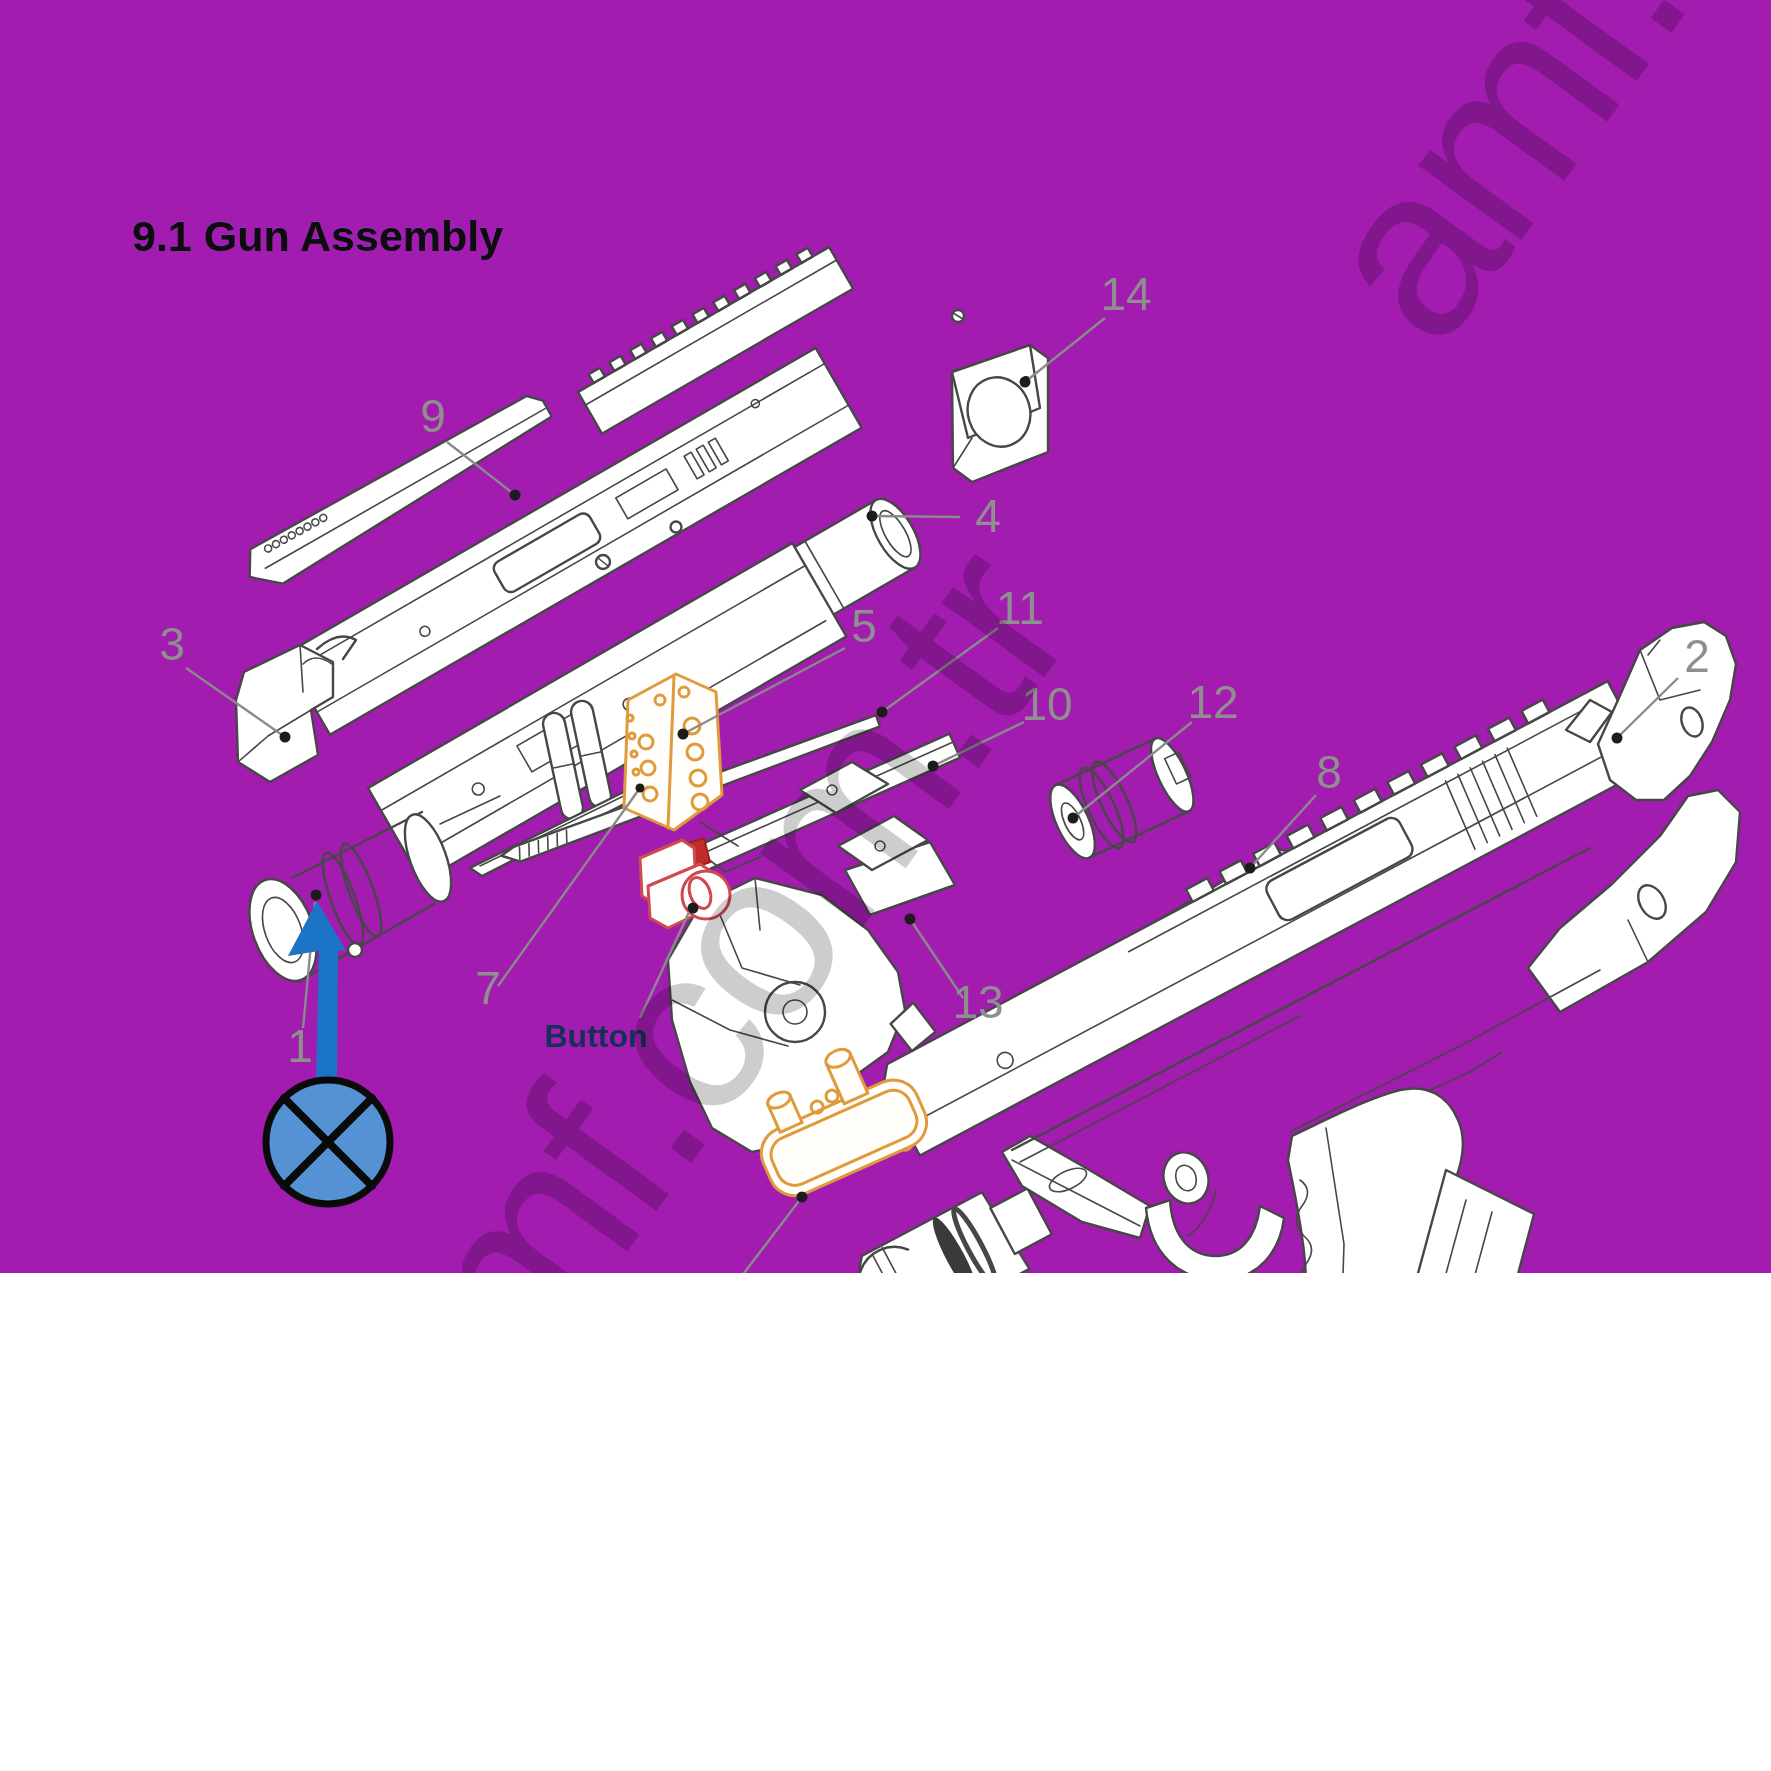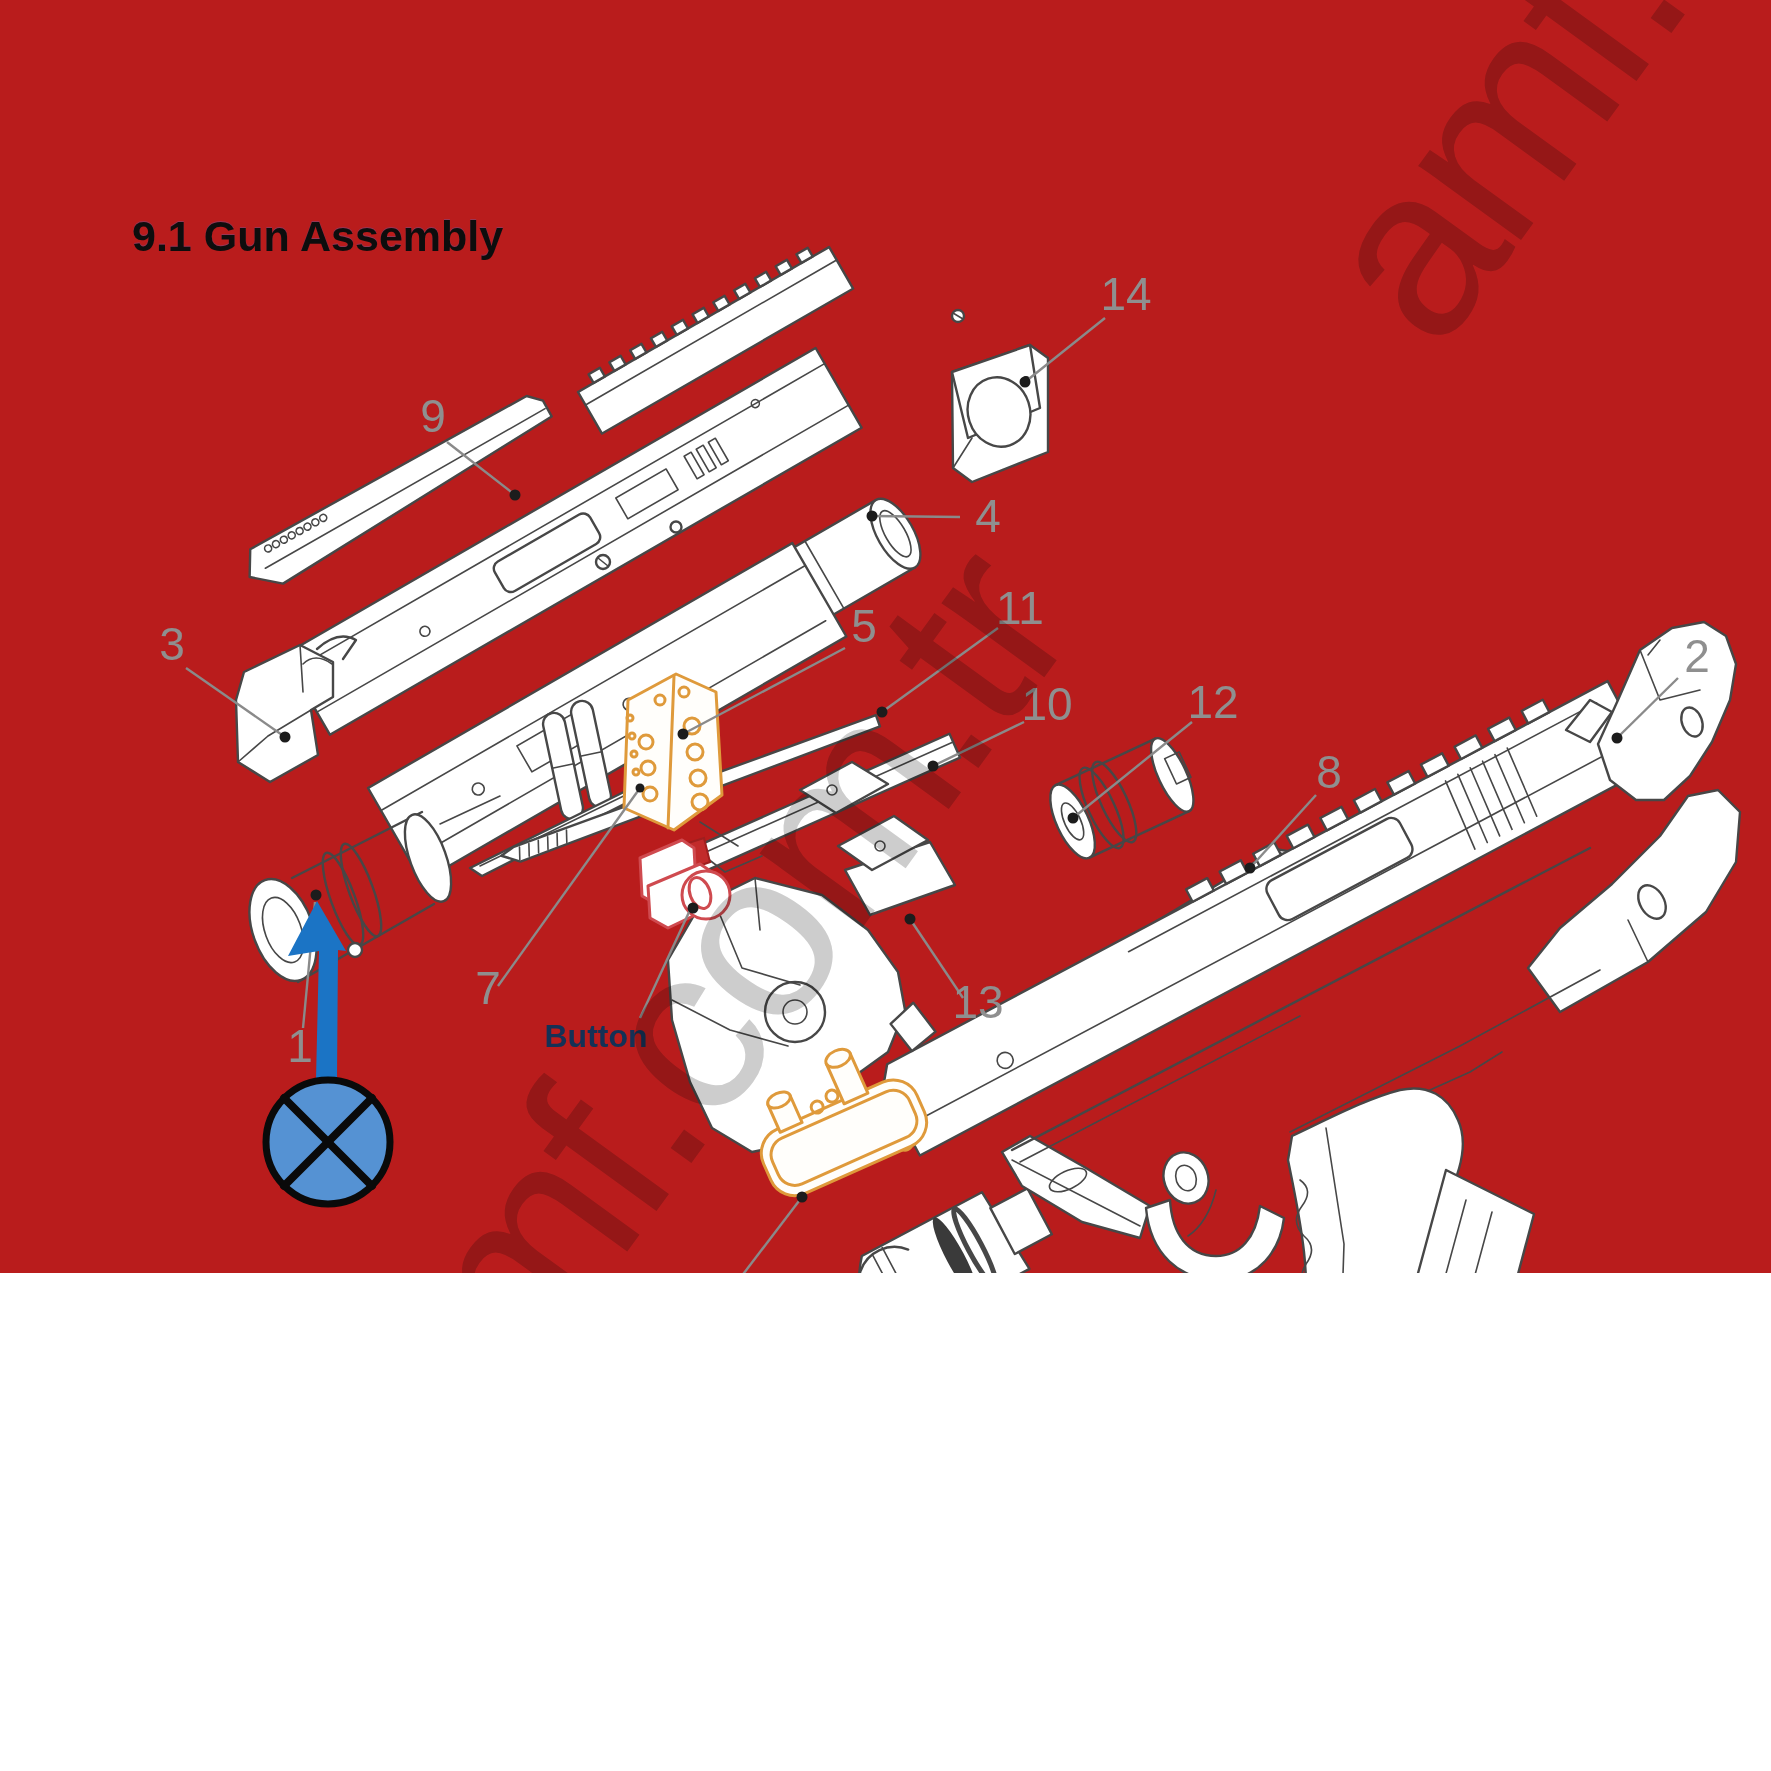--- a/index.html
+++ b/index.html
@@ -1,16 +1,16 @@
 <!DOCTYPE html>
 <html><head>
 <meta charset="utf-8">
 <style>
   html,body{margin:0;padding:0;background:#ffffff;}
-  #stage{position:relative;width:1771px;height:1273px;background:#b91c1c;overflow:hidden;
+  #stage{position:relative;width:1771px;height:1273px;background:#a21caf;overflow:hidden;
          font-family:"Liberation Sans",sans-serif;}
   #title{position:absolute;left:132px;top:212px;font-size:43px;font-weight:bold;color:#0d0d0d;
          letter-spacing:0px;text-shadow:0 -1px 0 rgba(70,120,230,.28);white-space:nowrap;}
   .wm{position:absolute;white-space:nowrap;font-size:240px;font-weight:400;color:#cdcdcd;
       letter-spacing:-8px;transform-origin:center center;mix-blend-mode:multiply;pointer-events:none;}
   #wm-main{left:700px;top:1010px;transform:translate(-50%,-50%) rotate(-54deg);}
   #wm-corner{left:1680px;top:-120px;transform:translate(-50%,-50%) rotate(-54deg);}
   svg{position:absolute;left:0;top:0;}
   .ln{stroke:#474747;stroke-width:2.4;fill:none;stroke-linejoin:round;stroke-linecap:round;}
   .lnf{stroke:#474747;stroke-width:2.4;fill:#ffffff;stroke-linejoin:round;}

